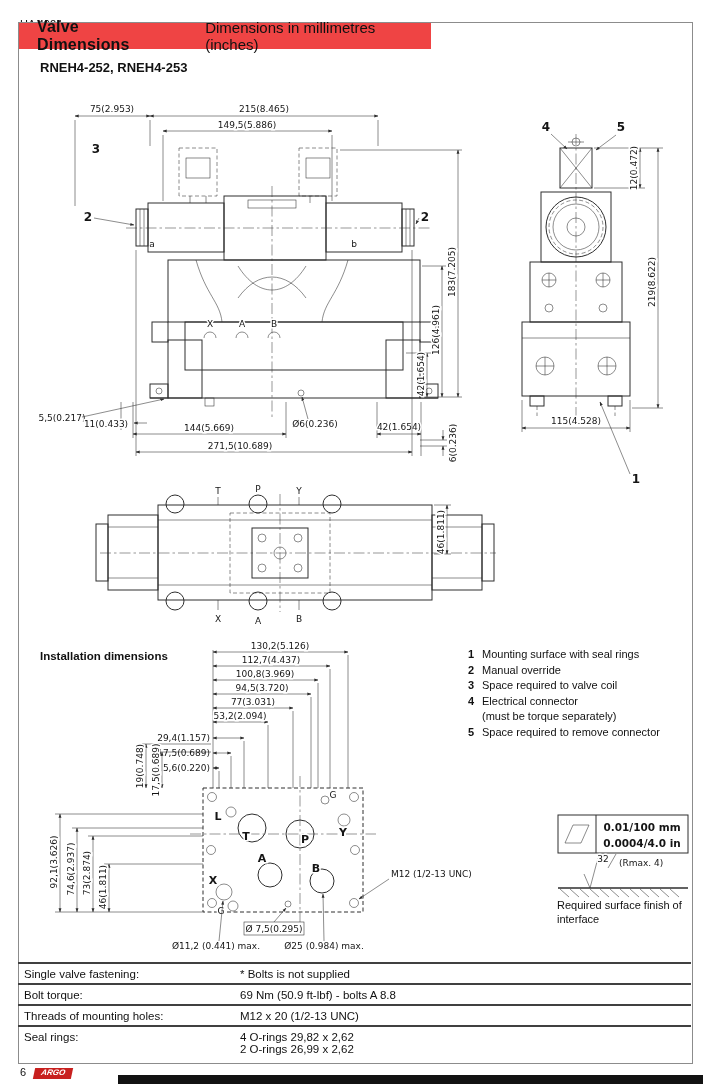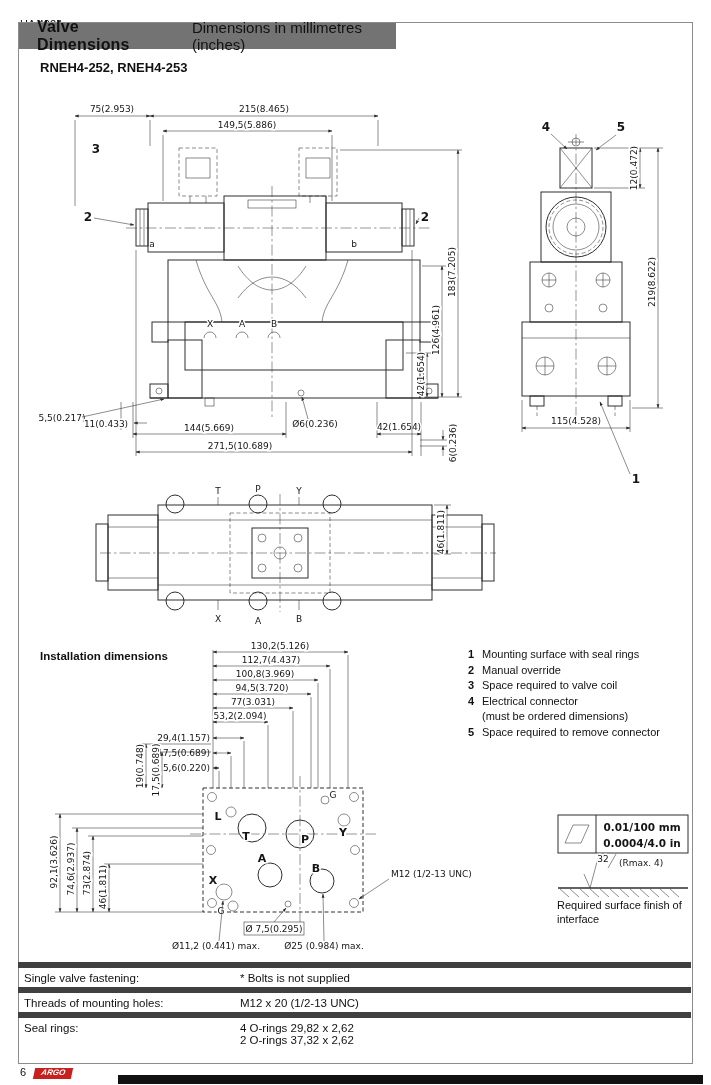--- a/index.html
+++ b/index.html
@@ -1,32 +1,32 @@
 <!DOCTYPE html>
 <html><head>
 <meta charset="utf-8">
 <style>
   html,body{margin:0;padding:0}
   body{width:711px;height:1085px;background:#fff;position:relative;overflow:hidden;
        font-family:"Liberation Sans",sans-serif;color:#111}
   .abs{position:absolute}
   #doc-code{left:20px;top:18px;font-size:11px}
   #frame{left:18px;top:22px;width:673px;height:1040px;border:1px solid #8c8c8c}
-  #titleband{left:19px;top:23px;width:377px;height:26px;background:#737373;display:flex;align-items:center}
+  #titleband{left:19px;top:23px;width:412px;height:26px;background:#ef4444;display:flex;align-items:center}
   #page-title{font-size:16px;font-weight:bold;margin-left:18px;letter-spacing:.2px}
   #units-note{font-size:15px;margin-left:30px}
   #models{left:40px;top:60px;font-size:13px;font-weight:bold}
   #dwg{left:0;top:0;pointer-events:none}
   #install-heading{left:40px;top:650px;font-size:11.5px;font-weight:bold}
   #legend{left:468px;top:647px;width:228px;font-size:11px;line-height:15.5px}
   .legend-row{display:flex}
   .legend-num{width:14px;font-weight:bold;flex:none}
   #surface-caption{left:557px;top:898px;font-size:11px;line-height:14px}
   #spec-table{left:18px;top:962px;width:673px;font-size:11.5px}
-  .spec-row{display:flex;border-top:6px solid #404040;padding:4px 0 3px 6px;align-items:flex-start}
+  .spec-row{display:flex;border-top:2px solid #404040;padding:4px 0 3px 6px;align-items:flex-start}
   .spec-label{width:216px;flex:none}
   .spec-value{width:286px;flex:none}
   .spec-note{flex:1}
   #page-num{left:20px;top:1066px;font-size:11px}
   #logo{left:34px;top:1061px;width:80px}
   .logo-argo{background:#c8201f;color:#fff;font-size:8px;font-weight:bold;font-style:italic;
              padding:0 7px 1px 7px;transform:skewX(-12deg);display:inline-block;line-height:10px}
   #blackbar{left:118px;top:1075px;width:585px;height:9px;background:#121212}
   
   .l{stroke:#2e2e2e;stroke-width:1;fill:none}
@@ -66,48 +66,53 @@
   <div class="legend-row">
       <span class="legend-num">3</span>
       <span>Space required to valve coil</span>
     </div>
   <div class="legend-row">
       <span class="legend-num">4</span>
       <span>Electrical connector</span>
     </div>
   <div class="legend-row">
       <span class="legend-num"></span>
-      <span>(must be ordered dimensions)</span>
+      <span>(must be torque separately)</span>
     </div>
   <div class="legend-row">
       <span class="legend-num">5</span>
       <span>Space required to remove connector</span>
     </div>
 </div>
 
 <div class="abs" id="surface-caption">
   <div>Required surface finish of</div>
   <div>interface</div>
 </div>
 
 <div class="abs" id="spec-table">
   <div class="spec-row">
     <span class="spec-label">Single valve fastening:</span>
     <span class="spec-note">* Bolts is not supplied</span>
+  </div>
+  <div class="spec-row">
+    <span class="spec-label">Bolt torque:</span>
+    <span class="spec-value">69 Nm (50.9 ft-lbf) - bolts A 8.8</span>
+    <span class="spec-note"></span>
   </div>
   <div class="spec-row">
     <span class="spec-label">Threads of mounting holes:</span>
     <span class="spec-value">M12 x 20 (1/2-13 UNC)</span>
     <span class="spec-note"></span>
   </div>
   <div class="spec-row">
     <span class="spec-label">Seal rings:</span>
     <span class="spec-value">
       <div>4 O-rings 29,82 x 2,62</div>
-      <div>2 O-rings 37,32 x 2,62</div>
+      <div>2 O-rings 26,99 x 2,62</div>
     </span>
     <span class="spec-note"></span>
   </div>
 </div>
 
 <div class="abs" id="page-num">6</div>
 <div class="abs" id="logo">
   <span class="logo-argo">ARGO</span><br>
   
 </div>

